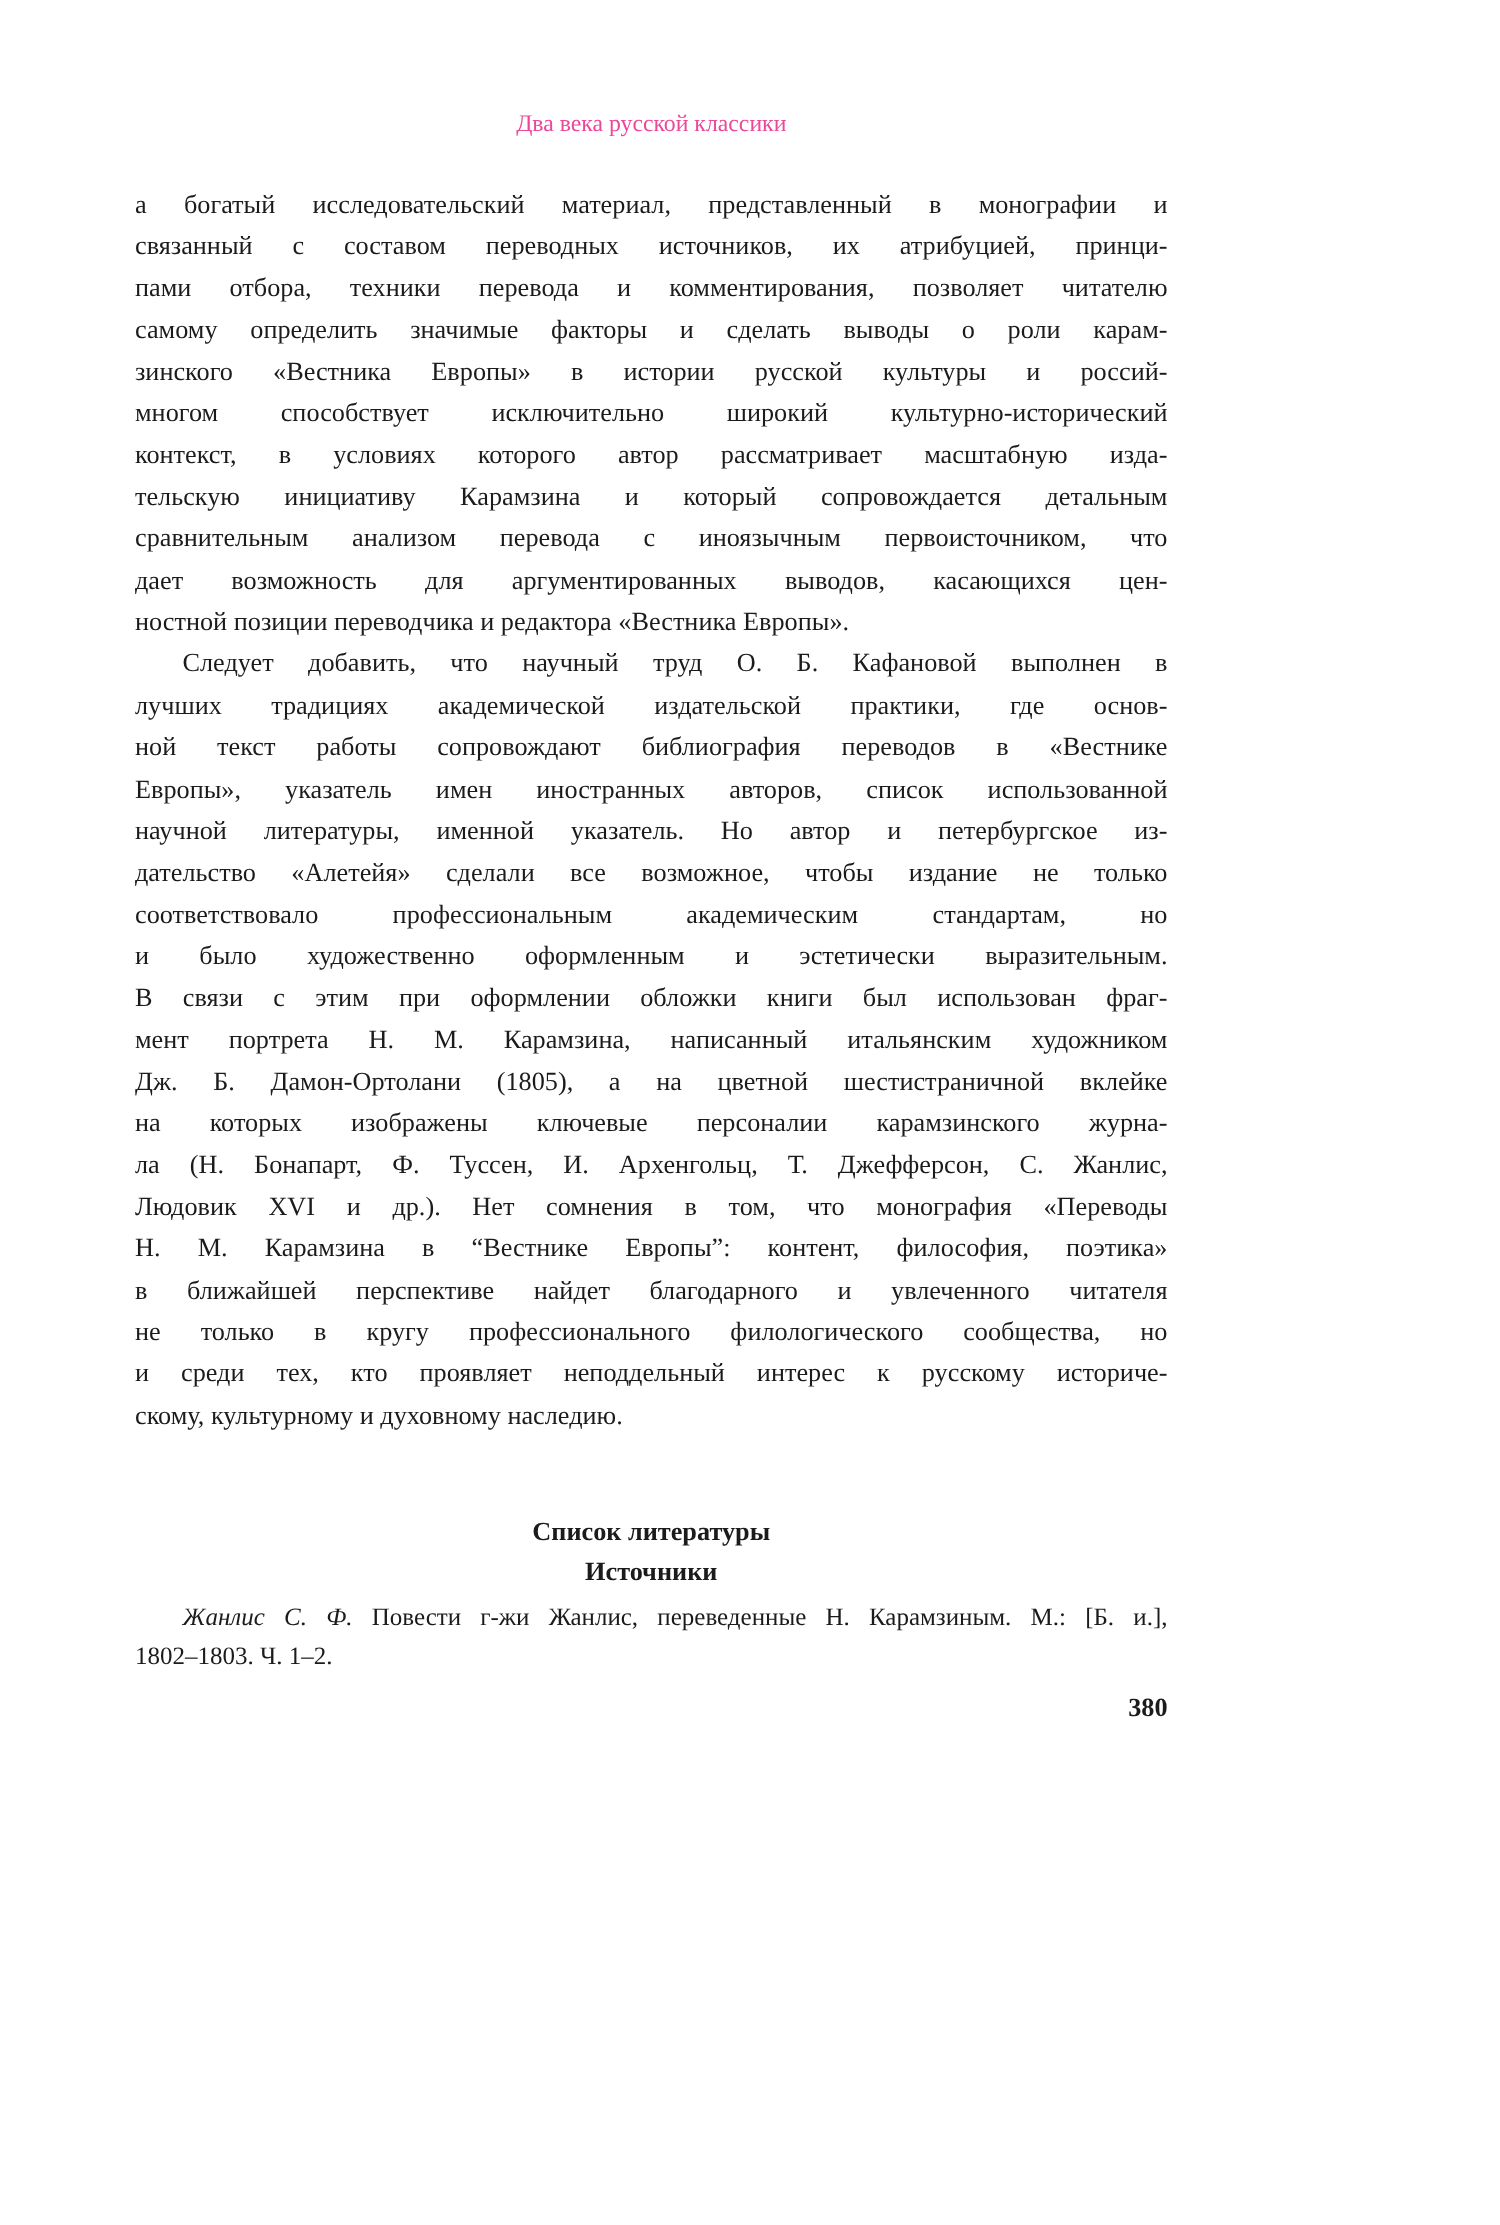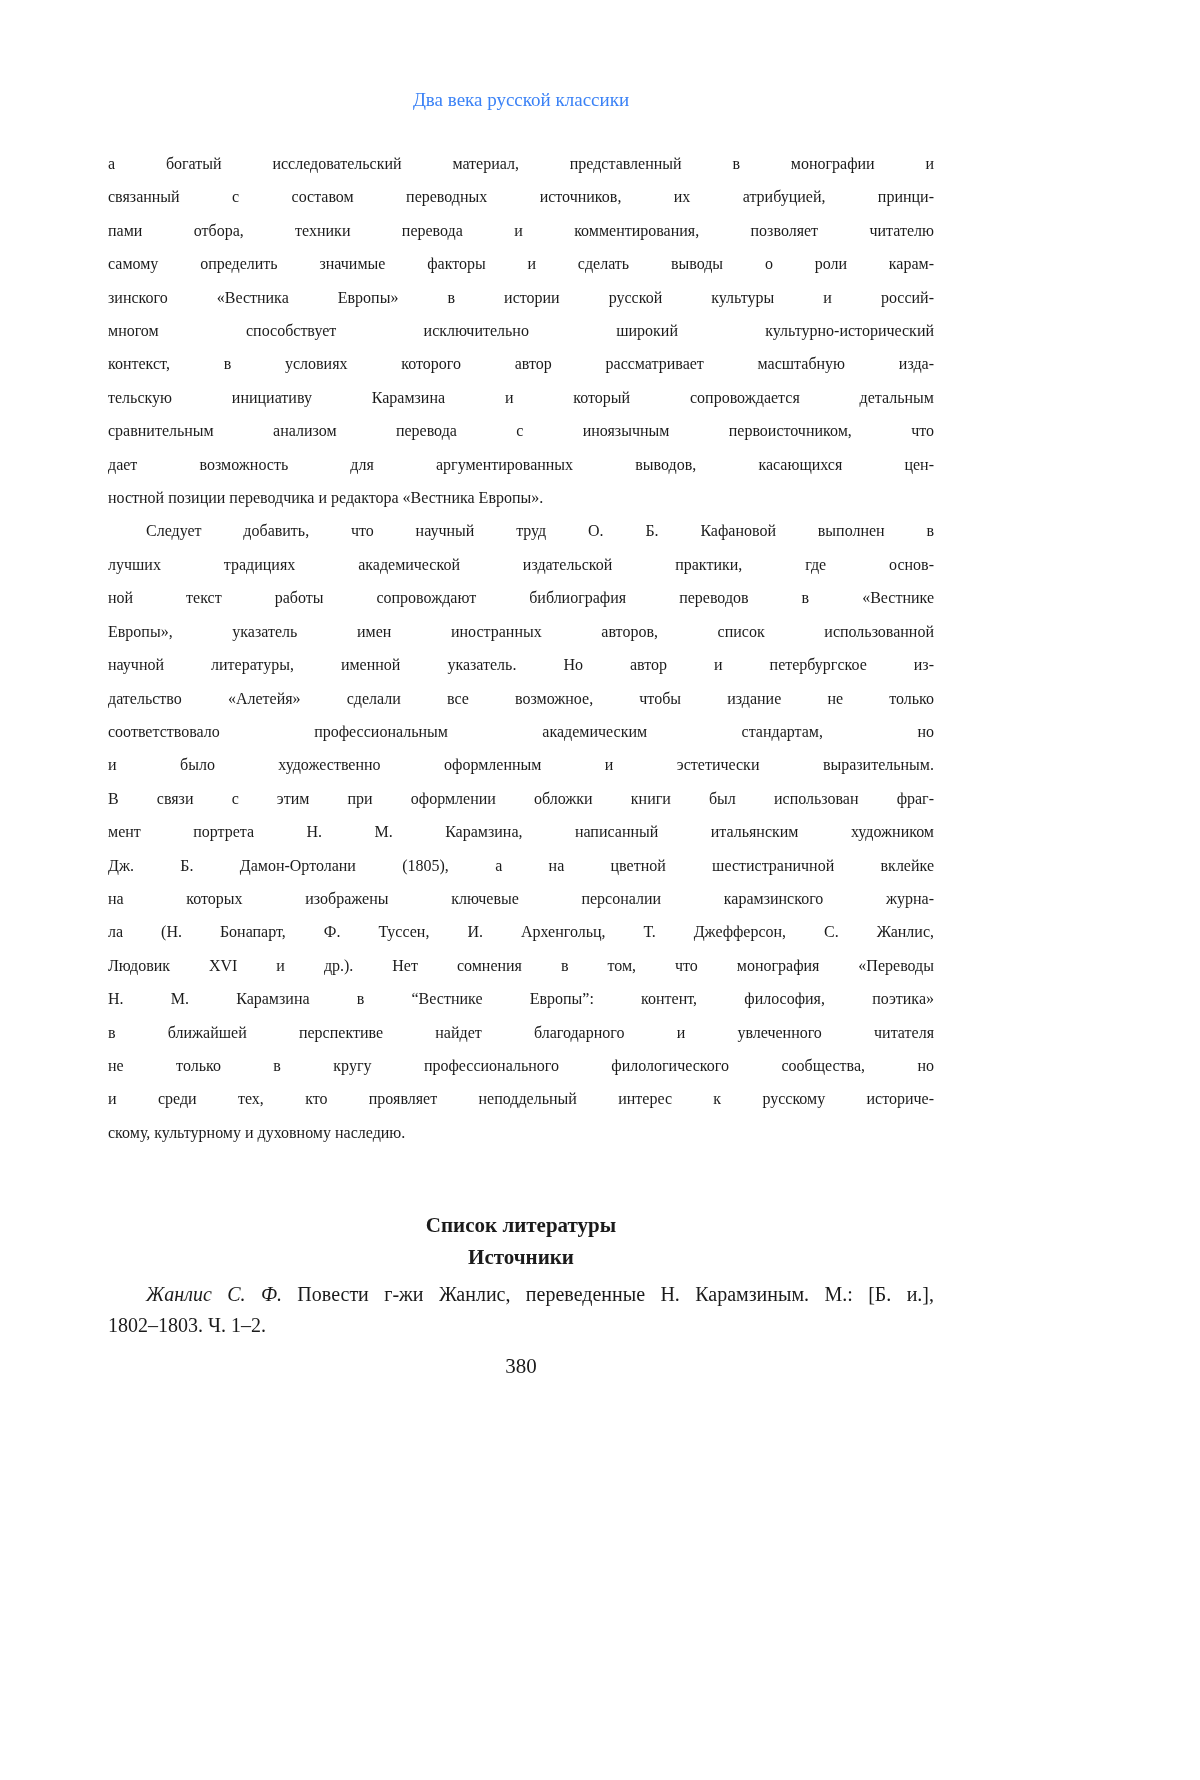--- a/index.html
+++ b/index.html
@@ -16,27 +16,27 @@
     color: #1b1b1b;
     overflow: hidden;
   }
   .content {
     margin-left: 108px;
     width: 826px;
   }
   .page-header {
     padding-top: 86px;
     text-align: center;
-    color: #3b82f6;
+    color: #ec4899;
     font-size: 19px;
     line-height: 27px;
   }
   .text-block {
     margin-top: 34px;
-    font-size: 16px;
+    font-size: 21px;
     line-height: 33.4px;
   }
   .line {
     text-align: justify;
     text-align-last: justify;
     white-space: normal;
   }
   .line.last {
     text-align-last: left;
   }
@@ -64,22 +64,22 @@
     text-indent: 38px;
   }
   .ref-line2 {
     text-align: left;
   }
   .author-italic {
     font-style: italic;
   }
   .page-footer {
     margin-top: 10px;
-    text-align: center;
-    font-weight: normal;
+    text-align: right;
+    font-weight: bold;
     font-size: 21px;
     line-height: 30px;
   }
 </style>
 </head>
 <body>
 
 <div class="page">
   <div class="content">
 

